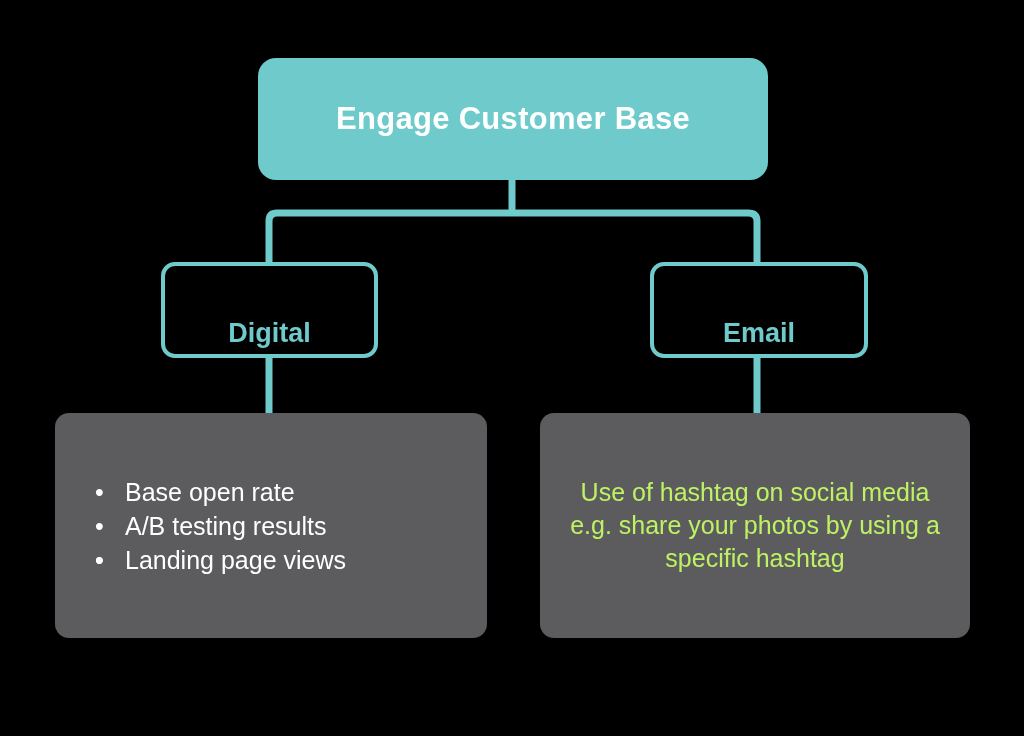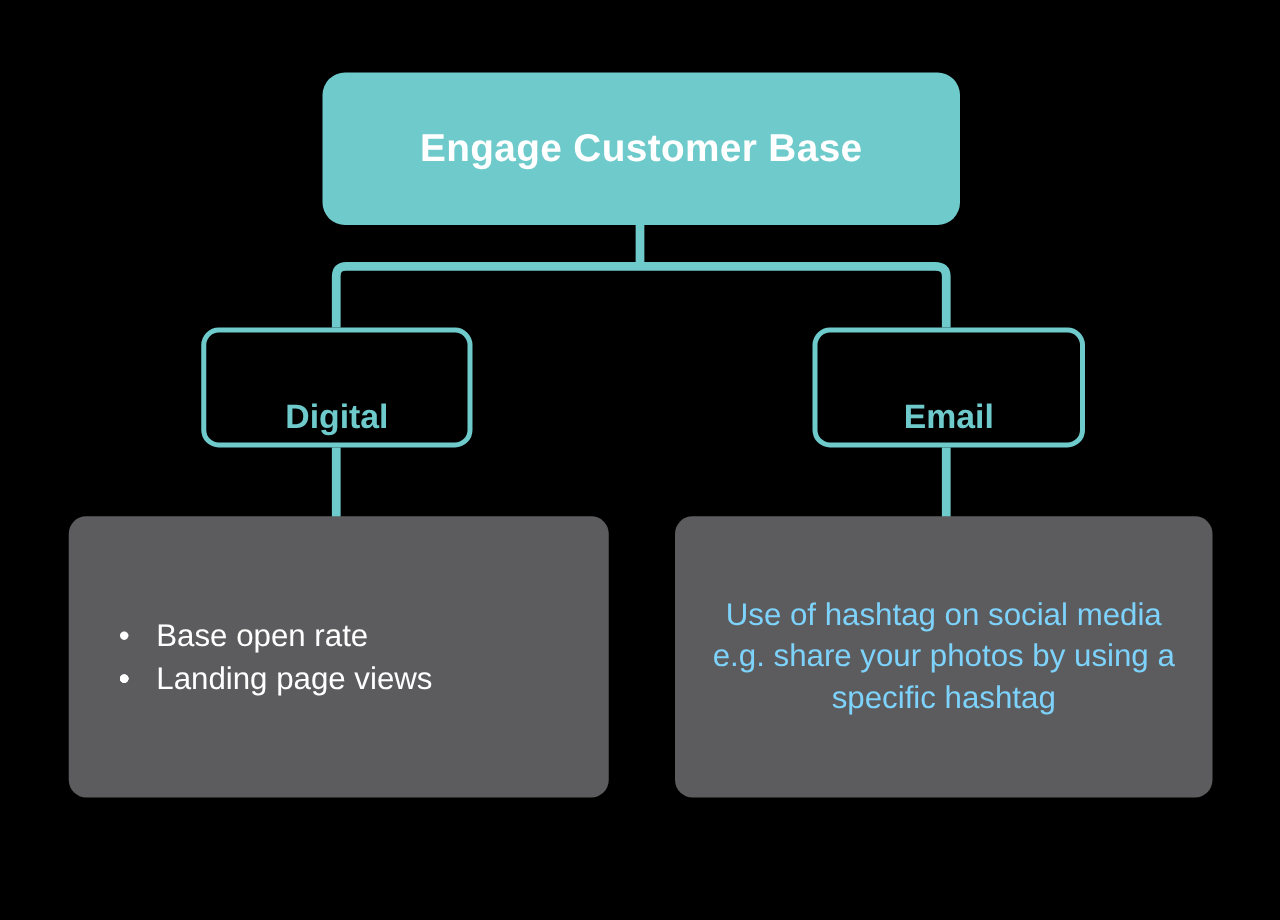--- a/index.html
+++ b/index.html
@@ -120,21 +120,21 @@
   .bullet-dot {
     position: absolute;
     left: 18px;
     top: 0;
     color: #ffffff;
     font-size: 25px;
     line-height: 1.28;
   }
 
   .paragraph-text {
-    color: #7dd3fc;
+    color: #bef264;
     font-size: 25px;
     line-height: 1.32;
     text-align: center;
     width: 100%;
   }
 </style>
 </head>
 <body>
 
 <div id="diagram-canvas">
@@ -163,20 +163,21 @@
   </div>
 
   <div class="node-leaf" id="node-digital-detail">
     <ul class="bullet-list">
       <li class="bullet-item">
         <span class="bullet-dot">•</span>
         <span>Base open rate</span>
       </li>
       <li class="bullet-item">
         <span class="bullet-dot">•</span>
+        <span>A/B testing results</span>
       </li>
       <li class="bullet-item">
         <span class="bullet-dot">•</span>
       </li>
       <li class="bullet-item">
         <span class="bullet-dot">•</span>
         <span>Landing page views</span>
       </li>
     </ul>
   </div>

